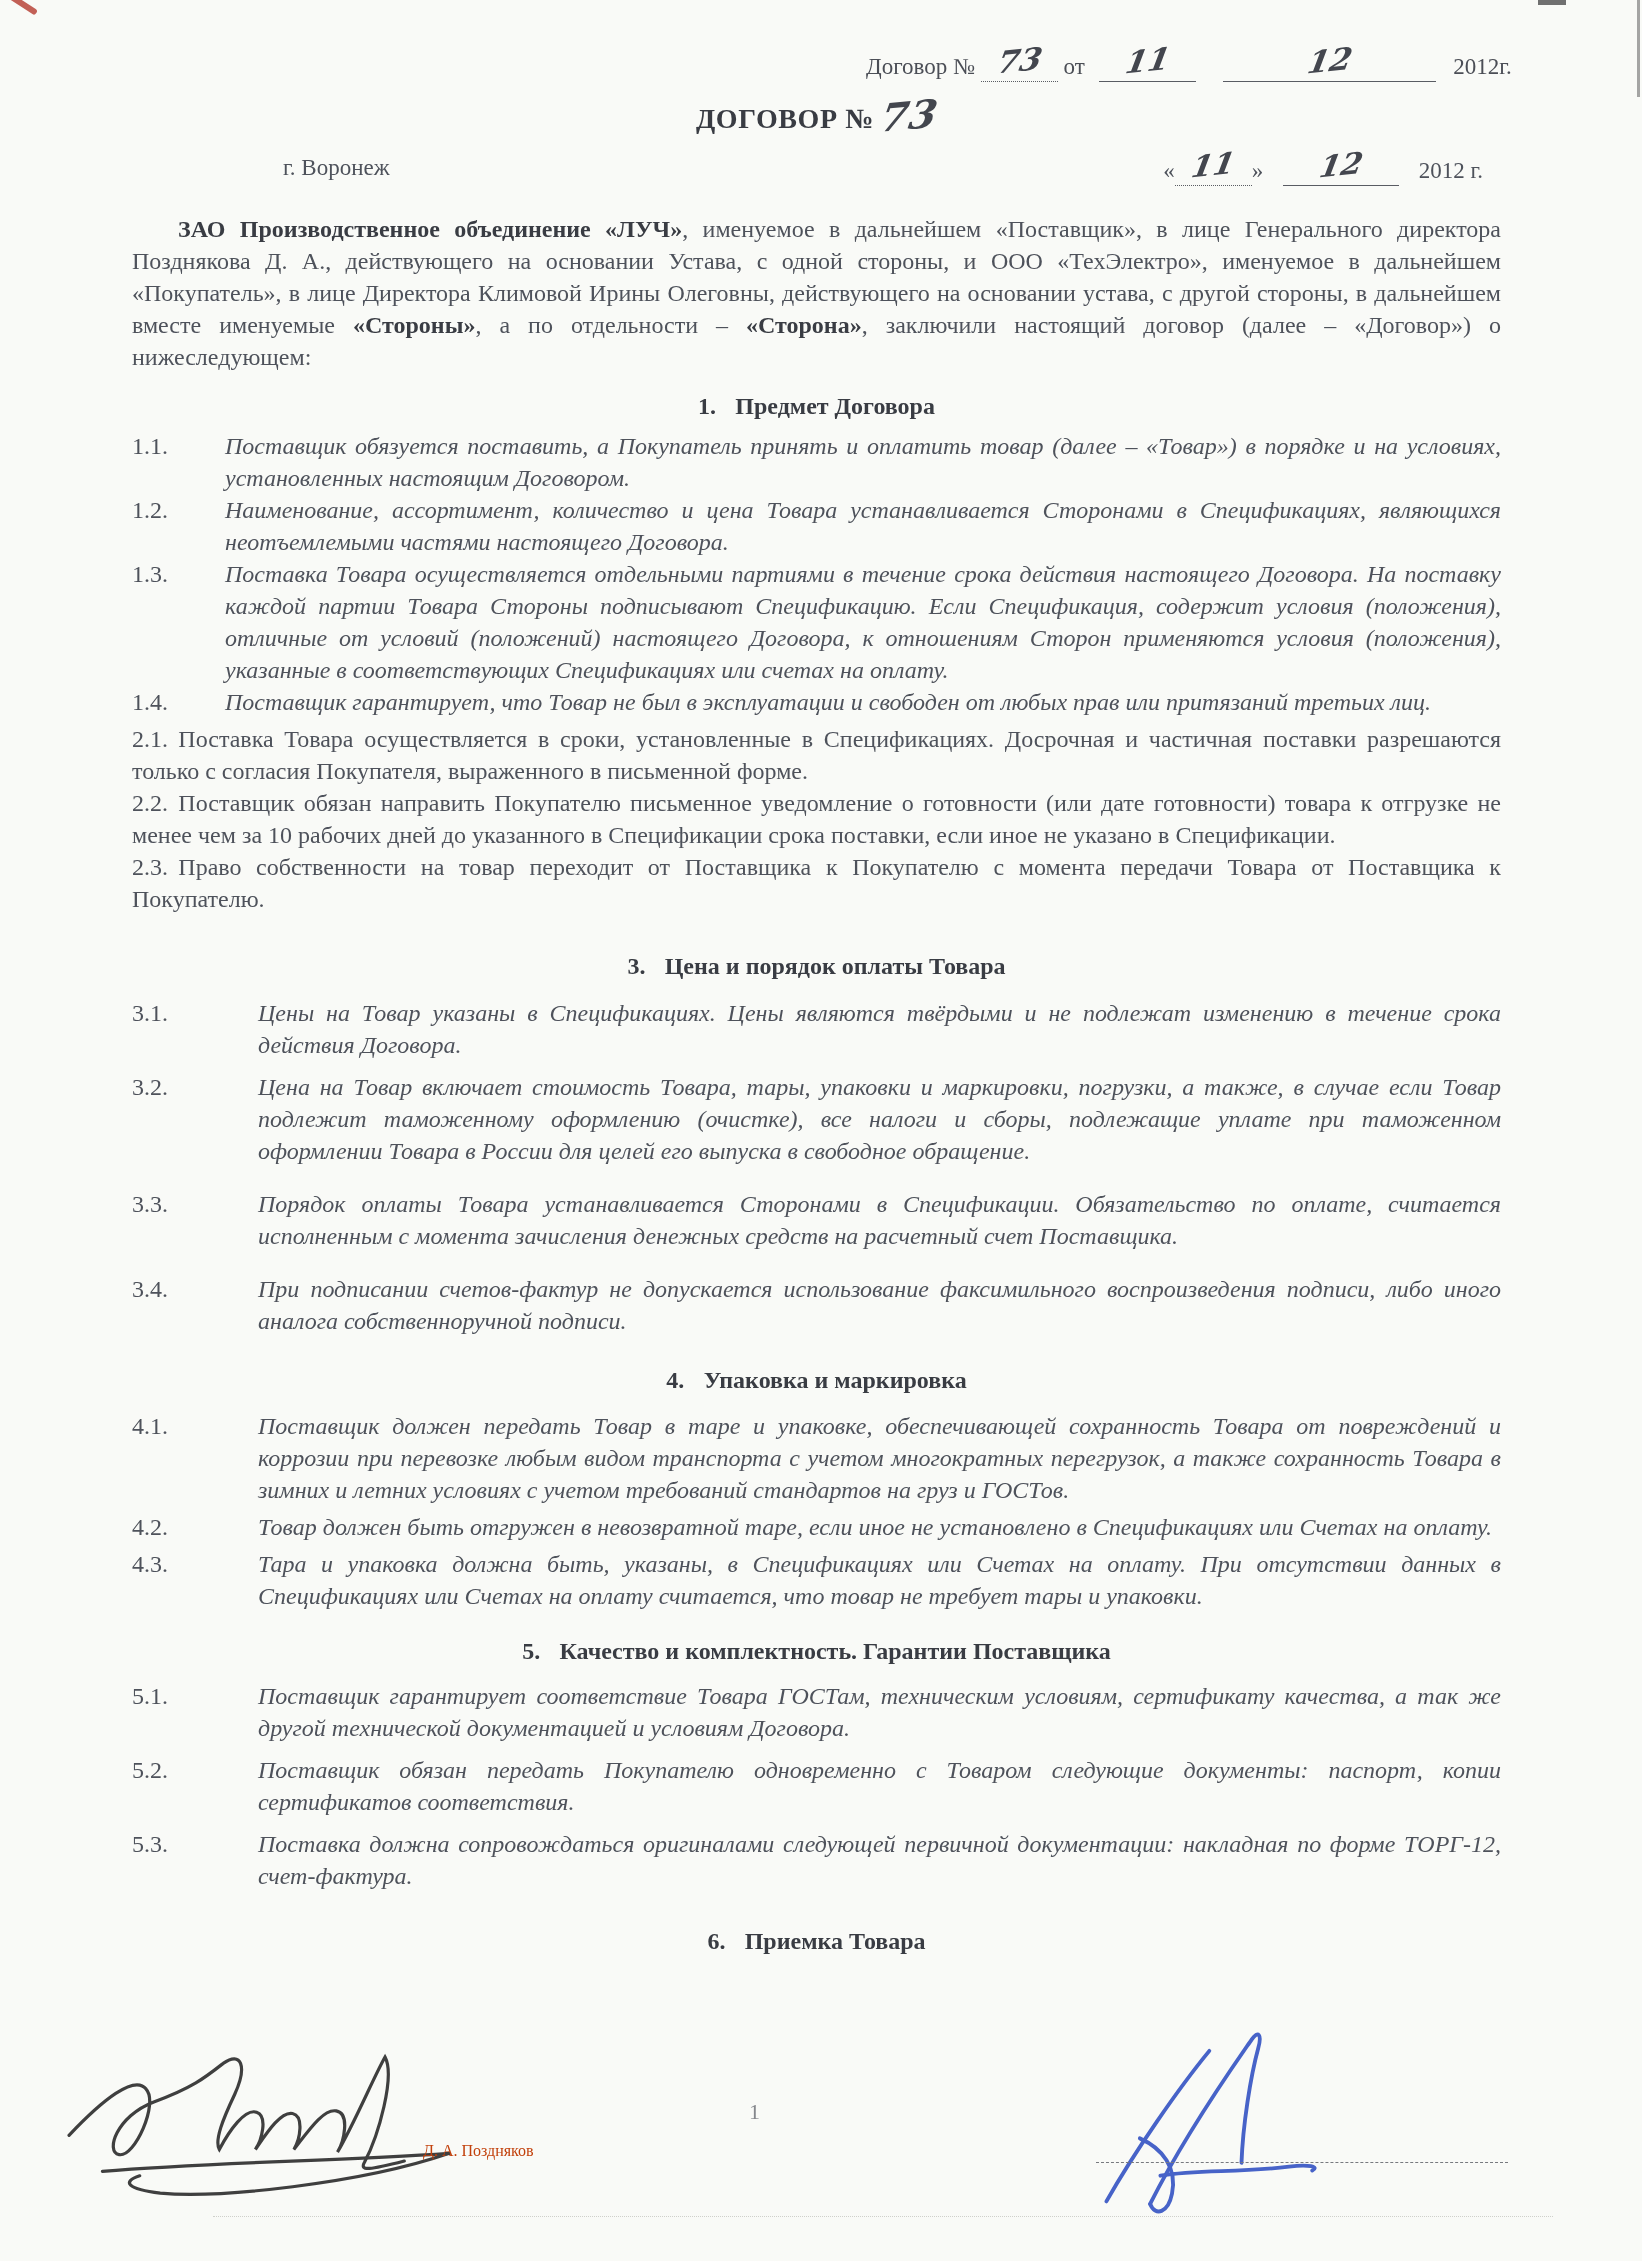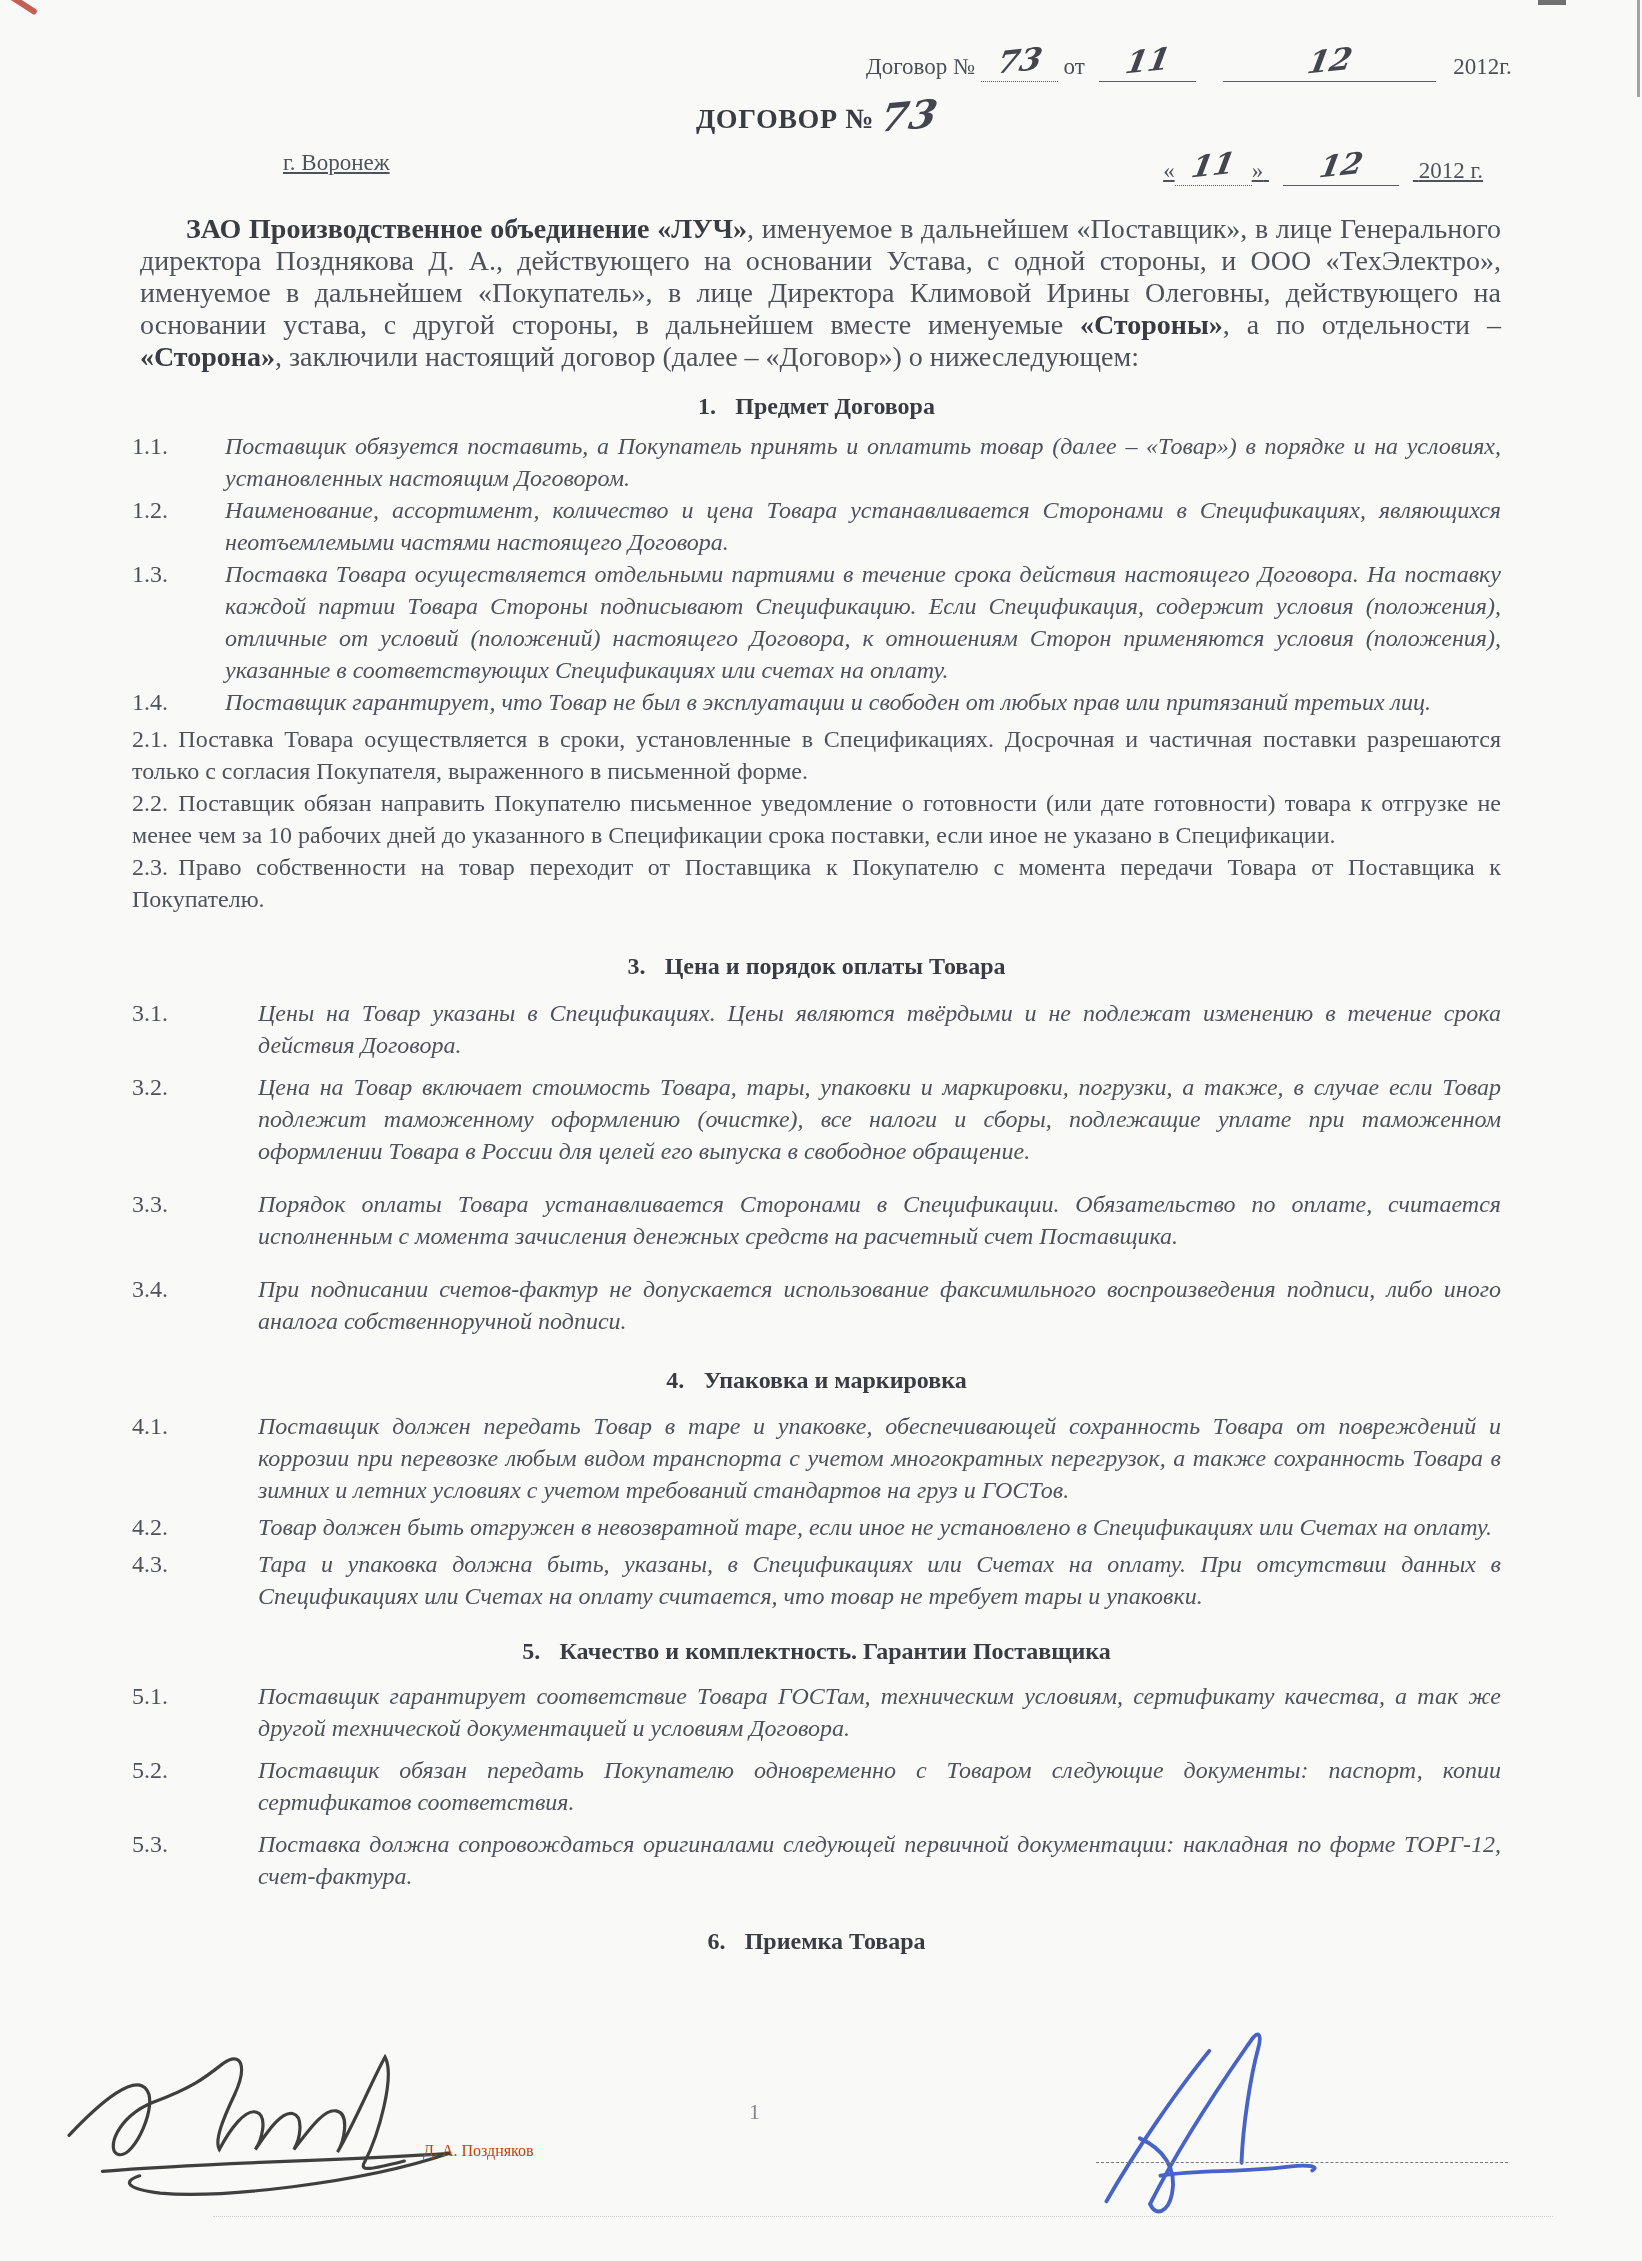--- a/index.html
+++ b/index.html
@@ -16,26 +16,26 @@
   .w-mon{width:213px;margin:0 11.6px;}
   .w-d2{width:77px;}
   .w-m2{width:116px;margin:0 14px;}
   .hand{font-family:"DejaVu Serif", serif;font-style:italic;font-weight:bold;display:inline-block;
         transform:skewX(-16deg) rotate(-6deg) translateY(-2.6px);color:#43464e;}
   .hdr .hand{font-size:31px;}
 
   .title{text-align:center;margin-top:9px;font-weight:bold;font-size:28px;color:#393c43;letter-spacing:0.6px;}
   .title .hand{font-size:39px;transform:skewX(-14deg) rotate(-5deg) translateY(1.3px);}
 
-  .cityrow{display:flex;margin-top:13px;font-size:23px;align-items:flex-start;text-decoration:underline;}
+  .cityrow{display:flex;margin-top:13px;font-size:23px;align-items:center;}
   .city{margin-left:151px;}
   .daterow{margin-left:auto;margin-right:18px;white-space:nowrap;}
   .daterow .hand{font-size:30px;}
 
-  .preamble{margin:27px 0 0 8px;font-size:28px;line-height:32px;text-align:justify;text-indent:46px;}
+  .preamble{margin:27px 0 0 0;font-size:24px;line-height:32px;text-align:justify;text-indent:46px;}
   .b{font-weight:bold;color:#393c43;}
 
   .sec-head{text-align:center;font-weight:bold;font-size:24px;line-height:32px;color:#393c43;}
   .sec-num{margin-right:19.3px;}
 
   .item{font-size:24px;line-height:32px;text-align:justify;margin:0;}
   .hang{display:flex;}
   .hang .num{flex:0 0 93px;}
   .hang.wide .num{flex:0 0 126px;}
   .hang .txt{flex:1;font-style:italic;}

